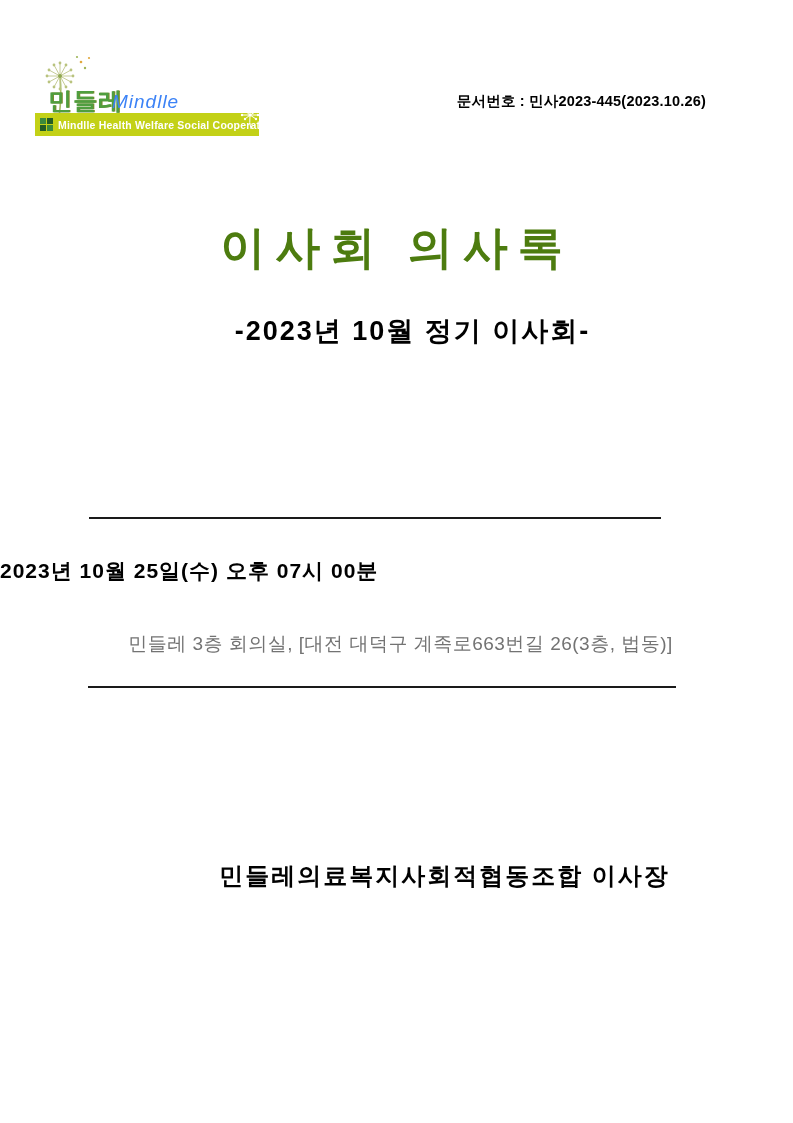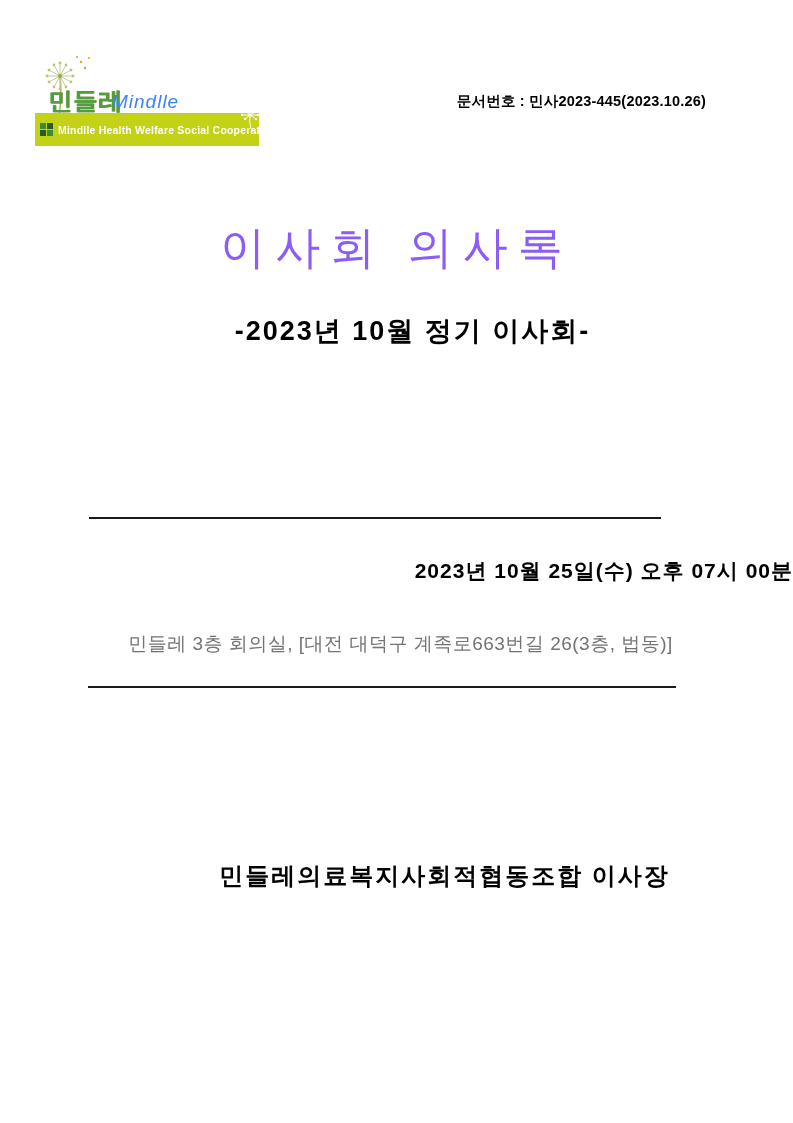--- a/index.html
+++ b/index.html
@@ -50,21 +50,21 @@
     font-size: 19px;
     color: #3b82f6;
     letter-spacing: 1px;
     font-style: italic;
   }
   .banner {
     position: absolute;
     left: 0;
     top: 61px;
     width: 224px;
-    height: 33px;
+    height: 23px;
     background: #c3d117;
     display: flex;
     align-items: center;
     box-sizing: border-box;
     padding-left: 5px;
   }
   .checker {
     width: 13px;
     height: 13px;
     display: grid;
@@ -107,23 +107,23 @@
 
   
   .title {
     position: absolute;
     top: 218px;
     left: 0;
     width: 100%;
     margin: 0;
     text-align: center;
     font-size: 45px;
-    font-weight: normal;
+    font-weight: bold;
     letter-spacing: 10px;
-    color: #8b5cf6;
+    color: #4d7c0f;
   }
   .subtitle {
     position: absolute;
     top: 297px;
     left: 0;
     width: 100%;
     margin: 16px;
     text-align: center;
     font-size: 27px;
     font-weight: bold;
@@ -135,21 +135,21 @@
     height: 0;
     border-top: 2px solid #1a1a1a;
   }
   .divider-top    { left: 89px; top: 517px; width: 572px; }
   .divider-bottom { left: 88px; top: 686px; width: 588px; }
   .datetime {
     position: absolute;
     top: 557px;
     left: 0;
     width: 100%;
-    text-align: right;
+    text-align: left;
     font-size: 21px;
     font-weight: bold;
     letter-spacing: 1px;
     color: #000;
   }
   .location {
     position: absolute;
     top: 631px;
     left: 4px;
     width: 100%;

